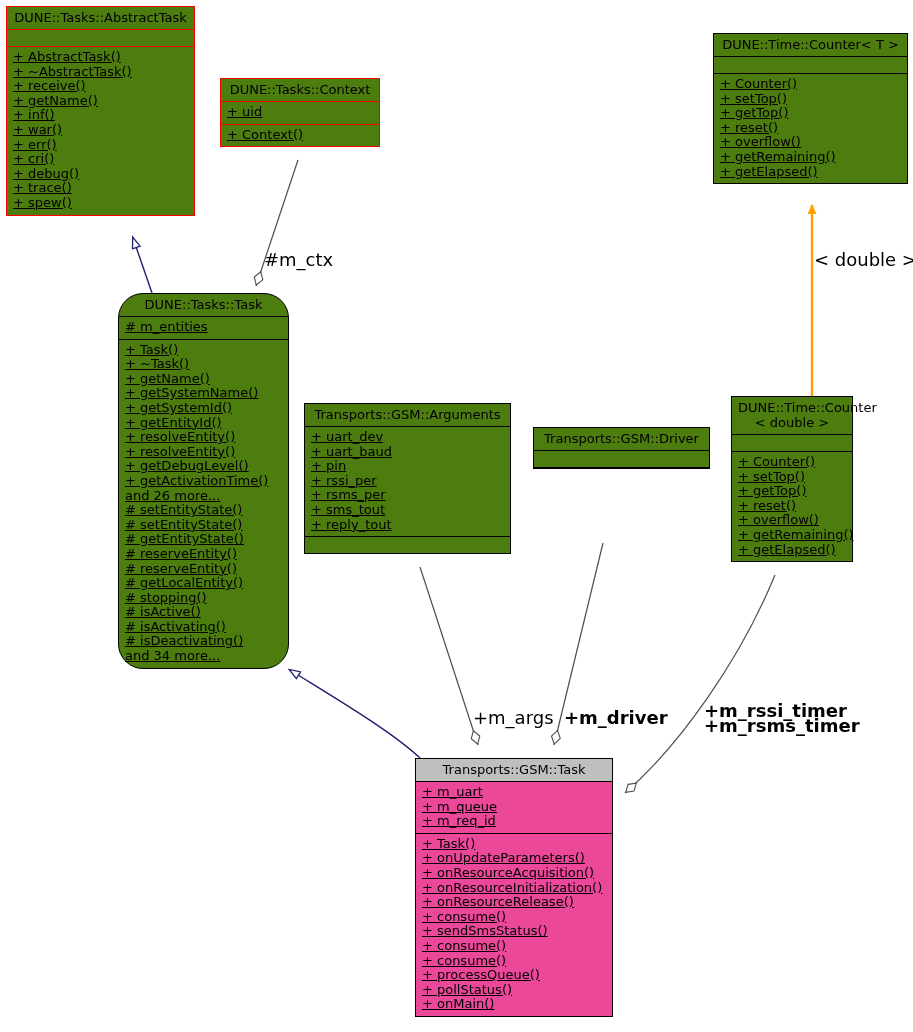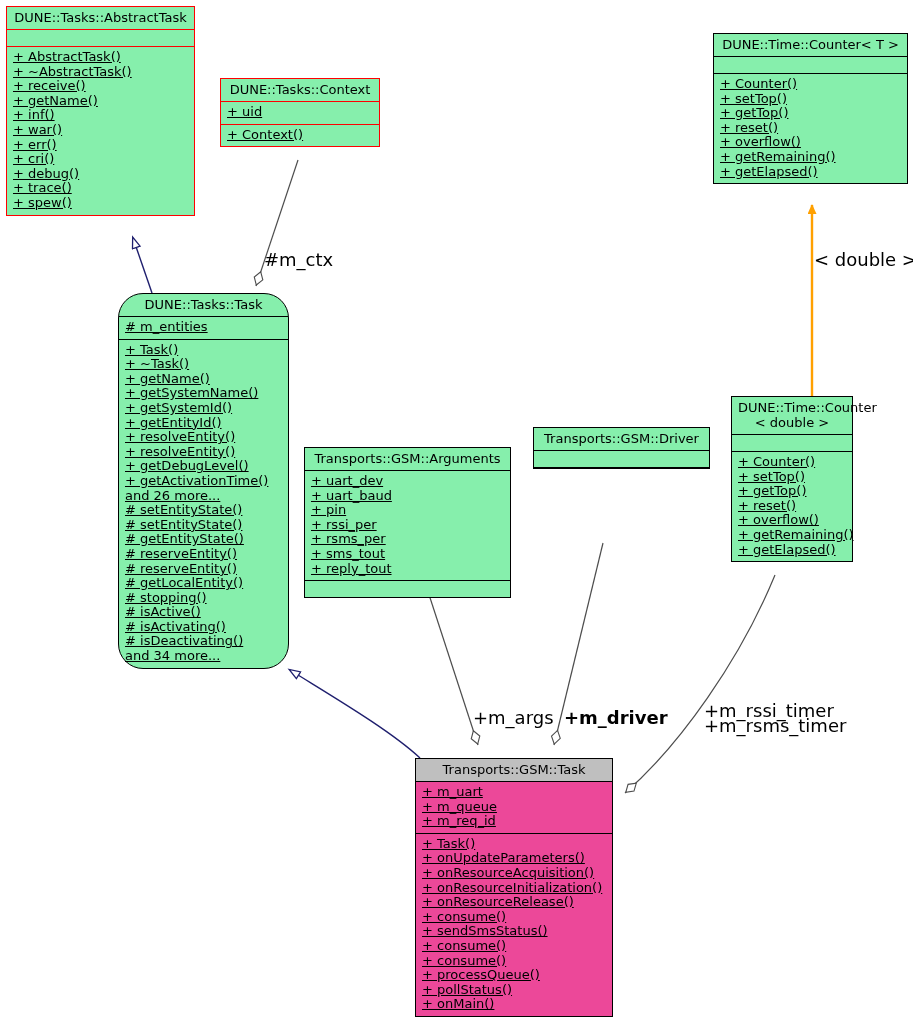--- a/index.html
+++ b/index.html
@@ -1,21 +1,21 @@
 <!DOCTYPE html>
 <html><head>
 <meta charset="utf-8">
 <style>
   html,body{margin:0;padding:0;background:#ffffff;}
   body{width:913px;height:1032px;position:relative;overflow:hidden;
        font-family:"DejaVu Sans","Liberation Sans",sans-serif;}
   #canvas{position:absolute;left:0;top:0;width:913px;height:1032px;}
   svg.edges{position:absolute;left:0;top:0;width:913px;height:1032px;pointer-events:none;}
 
-  .uml{position:absolute;box-sizing:border-box;background:#86efac;
+  .uml{position:absolute;box-sizing:border-box;background:#4d7c0f;
        border:1px solid #000000;}
   .uml.red{border-color:#ff0000;}
   .uml.focus{background:#ec4899;border-color:#000000;}
 
   .uml .hdr{text-align:center;padding:3px 6px 4px 6px;font-size:13px;
             line-height:15px;color:#000;white-space:nowrap;}
   .uml.focus .hdr{background:#bfbfbf;}
   .uml .sep{height:1px;background:#000000;}
   .uml.red .sep{background:#ff0000;}
 
@@ -24,30 +24,30 @@
   .uml .row{white-space:nowrap;}
 
   .edgelabel{position:absolute;font-size:18px;line-height:15px;color:#000;
              white-space:nowrap;}
 
   
   #box-abstracttask{left:6px;  top:6px;   width:189px;}
   #box-context     {left:220px;top:78px;  width:160px;}
   #box-counter-t   {left:713px;top:33px;  width:195px;}
   #box-dunetask    {left:118px;top:293px; width:171px;border-radius:25px;}
-  #box-arguments   {left:304px;top:403px; width:207px;margin-top:44px;}
+  #box-arguments   {left:304px;top:403px; width:207px;}
   #box-driver      {left:533px;top:427px; width:177px;}
   #box-counter-d   {left:731px;top:396px; width:122px;}
   #box-gsmtask     {left:415px;top:758px; width:198px;}
 
   #lbl-mctx  {left:264px;top:252px;}
   #lbl-double{left:814px;top:252px;}
   #lbl-margs {left:473px;top:710px;}
   #lbl-mdriver{left:564px;top:710px;font-weight:bold;}
-  #lbl-timers{left:704px;top:703px;}
+  #lbl-timers{left:704px;top:703px;font-weight:bold;}
 </style>
 </head>
 <body>
 
 <div id="canvas">
 
   <svg class="edges" viewBox="0 0 913 1032">
     <defs>
       <marker id="inh-arrow" markerWidth="14" markerHeight="14" refX="11" refY="5" orient="auto" markerUnits="userSpaceOnUse">
         <path d="M1,1 L12,5 L1,9 z" fill="#ffffff" stroke="#1f1f6e" stroke-width="1.3"></path>

